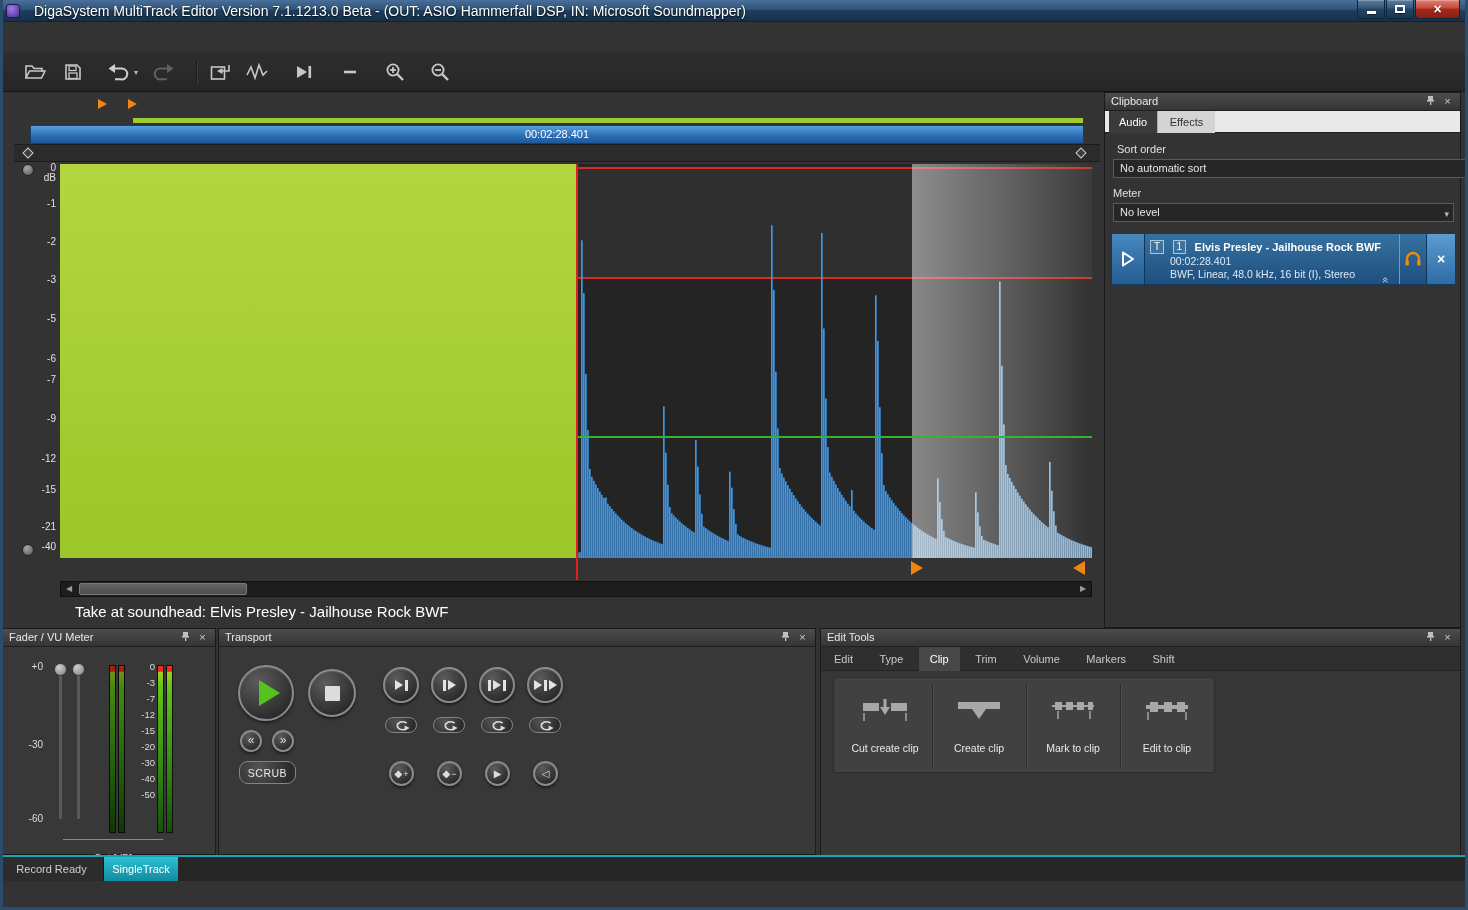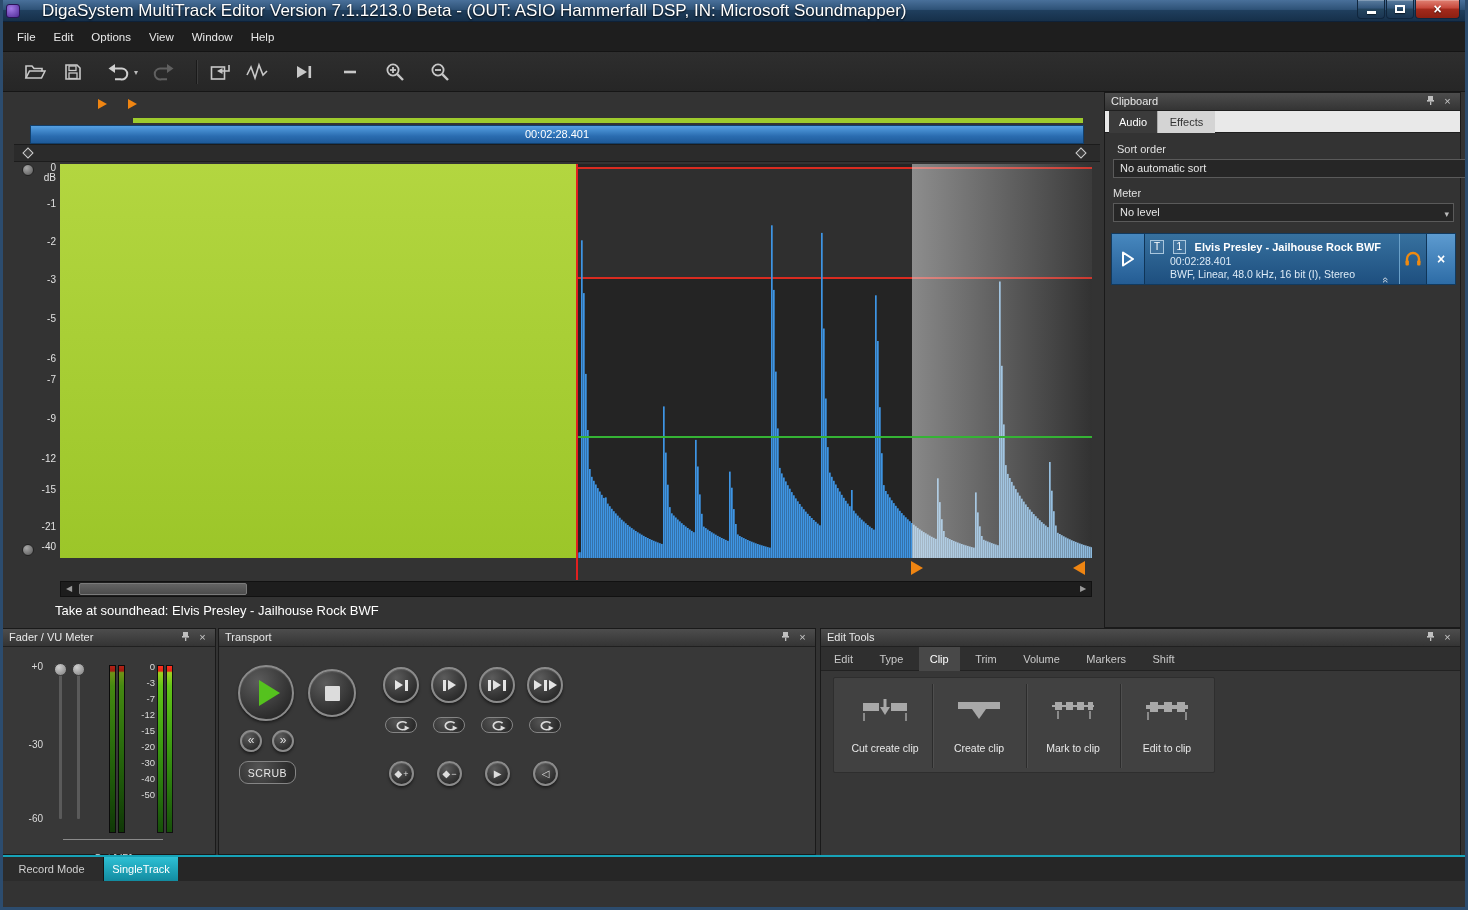--- a/index.html
+++ b/index.html
@@ -2,21 +2,21 @@
 <html><head>
 <meta charset="utf-8">
 <style>
 *{margin:0;padding:0;box-sizing:border-box}
 html,body{width:1468px;height:910px;background:#111;overflow:hidden}
 body{font-family:"Liberation Sans",sans-serif}
 #app{position:relative;width:1468px;height:910px;background:#333;overflow:hidden}
 .abs{position:absolute}
 
 #titlebar{position:absolute;left:0;top:0;width:1468px;height:22px;background:linear-gradient(180deg,#49709a 0%,#2f5378 45%,#1f3e5d 50%,#16304a 100%);border-bottom:1px solid #0e2138;display:flex;align-items:center}
-#titlebar .title{color:#fff;font-size:17px;margin-left:22px;text-shadow:0 1px 2px #000;white-space:nowrap}
+#titlebar .title{color:#fff;font-size:14px;margin-left:14px;text-shadow:0 1px 2px #000;white-space:nowrap}
 #appicon{width:14px;height:14px;margin-left:6px;border-radius:3px;background:radial-gradient(circle at 35% 30%,#a27ae6,#4f2b96);border:1px solid #2a1356}
 #winbtns{position:absolute;right:8px;top:0;display:flex}
 .winbtn{width:28px;height:19px;margin-left:1px;border:1px solid #10263d;border-top:none;border-radius:0 0 4px 4px;background:linear-gradient(180deg,#5a7da0 0%,#33567b 45%,#24455f 50%,#1a3552 100%);box-shadow:inset 0 1px 0 rgba(255,255,255,.25);display:flex;align-items:center;justify-content:center;cursor:pointer}
 .winbtn.close{width:45px;background:linear-gradient(180deg,#e08173 0%,#c6473a 45%,#a32a1c 50%,#8c2012 100%)}
 .minbar{width:9px;height:3px;background:#fff;margin-top:7px;box-shadow:0 1px 1px rgba(0,0,0,.5)}
 .maxbox{width:10px;height:8px;border:2px solid #fff;box-shadow:0 1px 1px rgba(0,0,0,.5)}
 .closex{color:#fff;font-size:14px;font-weight:bold;line-height:16px;text-shadow:0 1px 1px rgba(0,0,0,.6)}
 
 #menubar{position:absolute;left:0;top:22px;width:1468px;height:30px;background:#1e1e1e;border-bottom:1px solid #141414;display:flex;align-items:center;padding-left:8px}
 .menu-item{color:#e8e8e8;font-size:11.5px;padding:4px 9px;cursor:pointer}
@@ -40,21 +40,21 @@
 #topband{position:absolute;left:517px;top:4px;width:515px;height:111px;background:#2f2f2f}
 .redline{position:absolute;left:517px;width:515px;height:2px;background:#d92b20}
 #grayoverlay{position:absolute;left:852px;top:0;width:180px;height:394px;background:linear-gradient(90deg,rgba(218,218,218,.55),rgba(130,130,130,.15))}
 #greenline{position:absolute;left:517px;top:272px;width:515px;height:2px;background:#35b335}
 #playhead{position:absolute;left:516px;top:0;width:2px;height:416px;background:#e02020;cursor:ew-resize}
 .omark{position:absolute;width:0;height:0;border-top:7px solid transparent;border-bottom:7px solid transparent;border-left:12px solid #ef8512;cursor:ew-resize}
 .omarkl{position:absolute;width:0;height:0;border-top:7px solid transparent;border-bottom:7px solid transparent;border-right:12px solid #ef8512;cursor:ew-resize}
 #hscroll{position:absolute;left:46px;top:489px;width:1032px;height:16px;background:#1d1d1d;border:1px solid #111}
 .scrarr{position:absolute;top:0;width:16px;height:14px;color:#9a9a9a;font-size:8px;text-align:center;line-height:14px;cursor:pointer}
 #scrthumb{position:absolute;left:18px;top:1px;width:168px;height:12px;background:linear-gradient(180deg,#636363,#4c4c4c);border:1px solid #7a7a7a;border-radius:2px;cursor:grab}
-#taketext{position:absolute;left:41px;top:511px;color:#fff;font-size:13px}
+#taketext{position:absolute;left:61px;top:511px;color:#fff;font-size:15px}
 
 #clipboard{left:1104px;top:92px;width:357px;height:536px}
 #cliptabs{position:absolute;left:0;top:18px;width:355px;height:22px;background:#e9e9e9;border-bottom:1px solid #1f1f1f}
 .ctab{position:absolute;top:0;height:22px;font-size:11px;line-height:22px;text-align:center;cursor:pointer}
 .ddlabel{position:absolute;color:#e0e0e0;font-size:11px}
 .ddrop{position:absolute;height:19px;background:#262626;border:1px solid #5a5a5a;color:#e6e6e6;font-size:11px;line-height:17px;padding:0 20px 0 6px;cursor:pointer}
 .ddrop .arr{position:absolute;right:4px;top:2px;font-size:9px;color:#bbb}
 #clipentry{position:absolute;left:6px;top:140px;width:345px;height:52px;display:flex;border:1px solid #123a5e;cursor:pointer}
 #entryplay{width:33px;height:100%;background:linear-gradient(180deg,#4788bf,#245c93);border-right:1px solid #0f3558;display:flex;align-items:center;justify-content:center;cursor:pointer}
 #entrymain{flex:1;background:linear-gradient(180deg,#37719f,#1e4f7f);padding:3px 5px 0 5px;position:relative;overflow:hidden}
@@ -120,28 +120,20 @@
         </div>
       <div class="winbtn">
           <span class="maxbox"></span>
         </div>
       <div class="winbtn close">
           <span class="closex">×</span>
         </div>
     </div>
   </div>
 
-  <div id="menubar">
-    <span class="menu-item">File</span>
-    <span class="menu-item">Edit</span>
-    <span class="menu-item">Options</span>
-    <span class="menu-item">View</span>
-    <span class="menu-item">Window</span>
-    <span class="menu-item">Help</span>
-  </div>
 
   <div id="toolbar">
     <div class="tbbtn" style="left:21px">
       <svg width="22" height="20">
           <path d="M2 16 V4 h6 l2 2.5 h8 v3" fill="none" stroke="#c8c8c8" stroke-width="1.6"></path>
           <path d="M2 16 l3.5-7 H21 l-3.5 7 z" fill="none" stroke="#c8c8c8" stroke-width="1.6"></path>
         </svg>
     </div>
     <div class="tbbtn" style="left:59px">
       <svg width="20" height="20">
@@ -782,19 +774,19 @@
       <span class="tab active">Clip</span>
       <span class="tab">Trim</span>
       <span class="tab">Volume</span>
       <span class="tab">Markers</span>
       <span class="tab">Shift</span>
     </div>
   </div>
 
   <div id="bottomtabs">
     <div id="tealline"></div>
-    <div class="btab" style="left:0;width:104px;background:#2c2c2c;color:#d0d0d0;border-right:1px solid #141414">Record Mode</div>
+    <div class="btab" style="left:0;width:104px;background:#2c2c2c;color:#d0d0d0;border-right:1px solid #141414">Record Ready</div>
     <div class="btab" style="left:104px;width:74px;background:linear-gradient(#2ec0d4,#128ba0);color:#fff">SingleTrack</div>
   </div>
 
 
   <div id="frame"></div>
 </div>
 
 </body></html>

